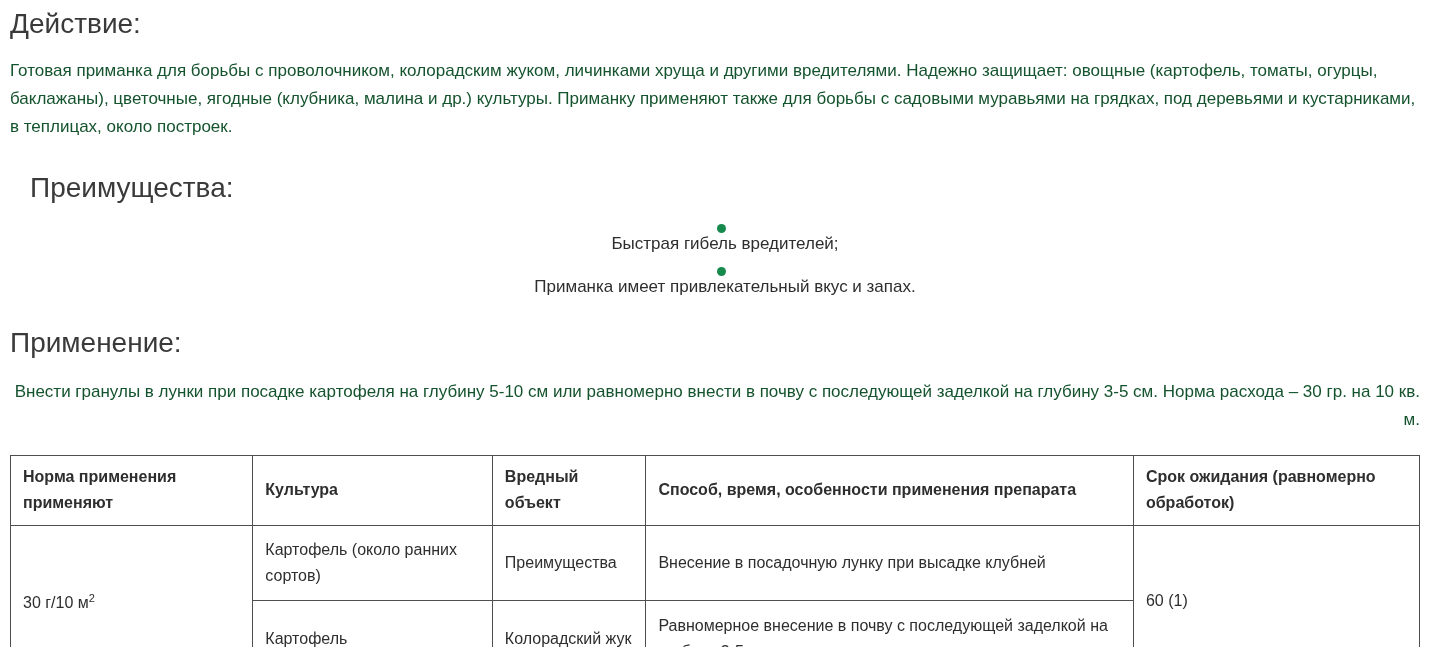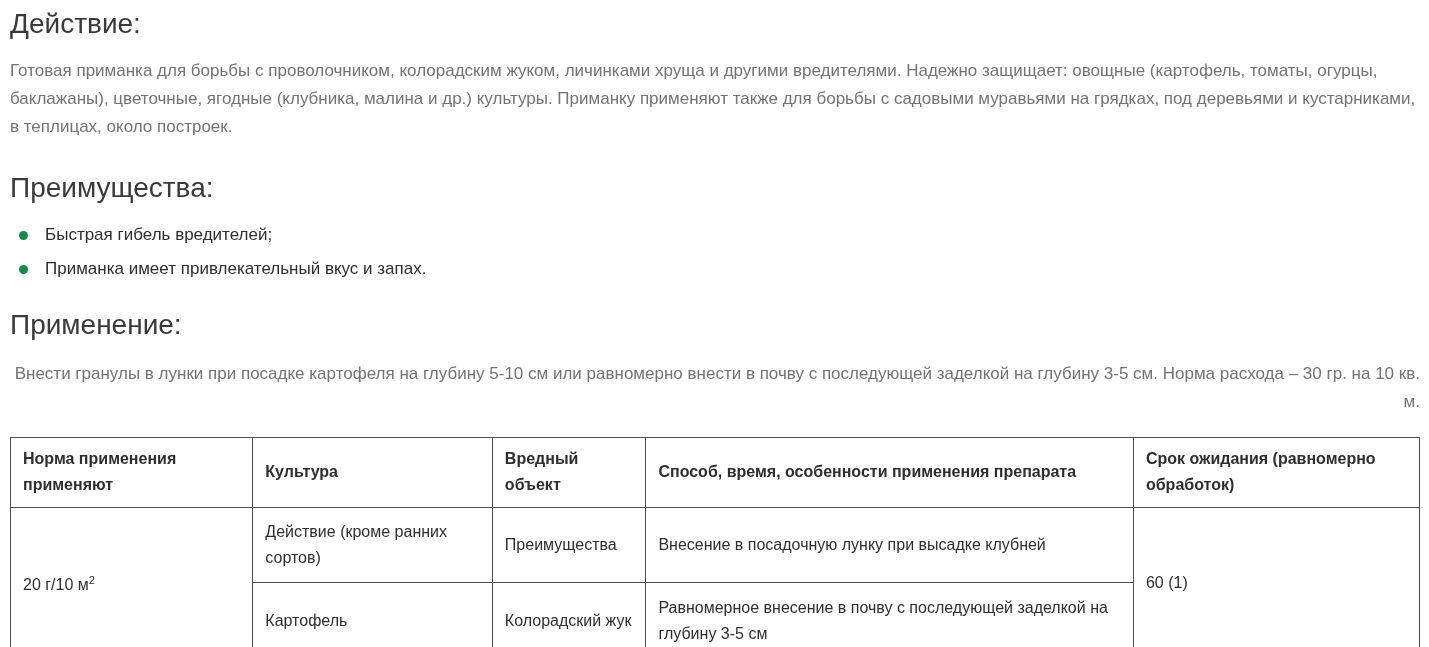--- a/index.html
+++ b/index.html
@@ -21,36 +21,37 @@
     font-size: 28px;
     font-weight: 400;
     color: #3a3a3a;
     margin: 0;
     line-height: 1.15;
     letter-spacing: 0;
   }
   p.body-text {
     font-size: 17px;
     line-height: 28px;
-    color: #737373;
+    color: #14532d;
     margin: 0;
   }
   .sect-action p.body-text  { margin-top: 17px; }
-  .sect-advantages { margin-top: 31px; }
+  .sect-advantages { margin-top: 31px; margin-left: 20px; }
   .advantages-list {
     list-style: none;
     margin: 20px 0 0 0;
     padding: 0;
   }
   .advantages-list li {
     display: flex;
     align-items: center;
     font-size: 17px;
     line-height: 22px;
     margin: 0 0 12px 0;
+    flex-direction: column;
   }
   .bullet-dot {
     width: 9px;
     height: 9px;
     border-radius: 50%;
     background: #16894d;
     flex: 0 0 auto;
     margin: 0 17px 0 9px;
   }
   .sect-application { margin-top: 29px; }
@@ -131,22 +132,22 @@
       <tr class="head-row">
         <th>Норма применения применяют</th>
         <th>Культура</th>
         <th>Вредный объект</th>
         <th>Способ, время, особенности применения препарата</th>
         <th>Срок ожидания (равномерно обработок)</th>
       </tr>
     </thead>
     <tbody>
       <tr class="body-row-1">
-        <td rowspan="2"><span>20 г/10 м</span><sup>2</sup></td>
-        <td>Действие (кроме ранних сортов)</td>
+        <td rowspan="2"><span>30 г/10 м</span><sup>2</sup></td>
+        <td>Картофель (около ранних сортов)</td>
         <td>Преимущества</td>
         <td>Внесение в посадочную лунку при высадке клубней</td>
         <td rowspan="2">60 (1)</td>
       </tr>
       <tr class="body-row-2">
         <td>Картофель</td>
         <td>Колорадский жук</td>
         <td>Равномерное внесение в почву с последующей заделкой на глубину 3-5 см</td>
       </tr>
     </tbody>

